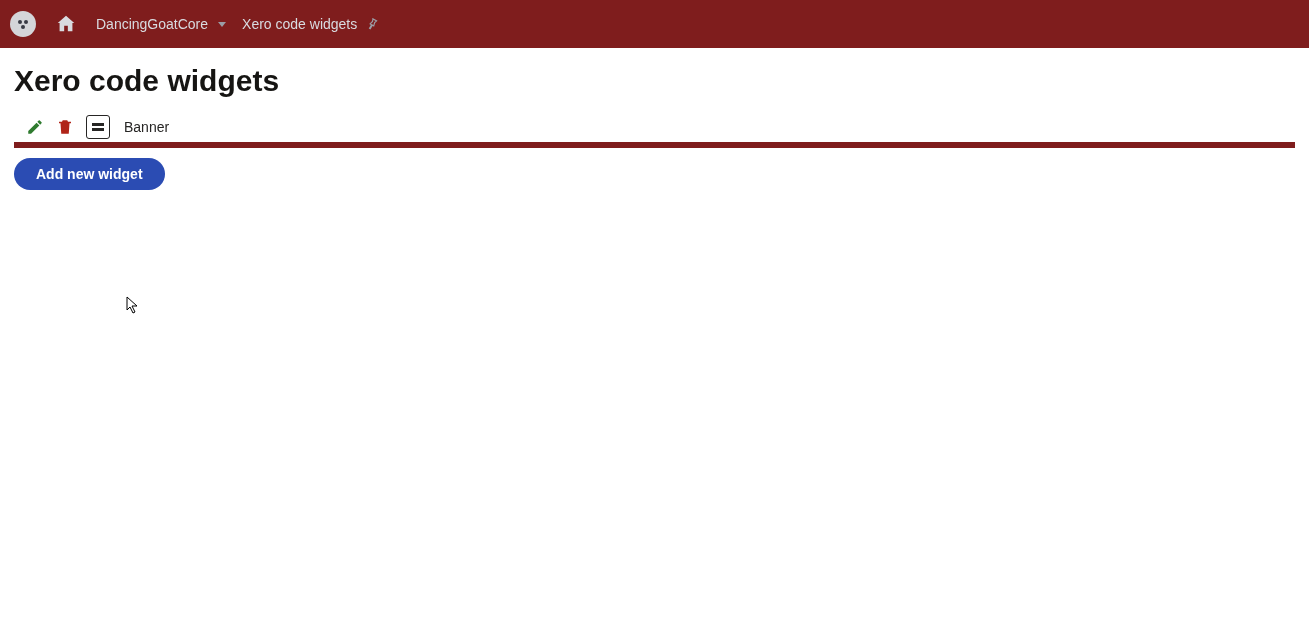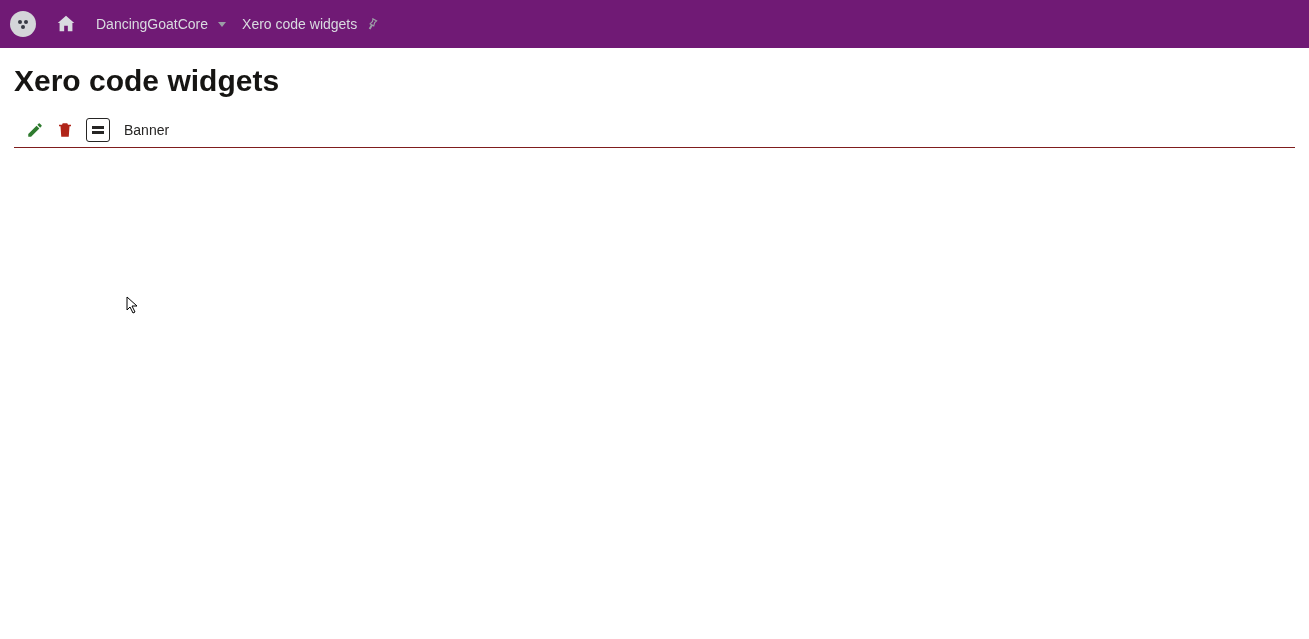--- a/index.html
+++ b/index.html
@@ -1,20 +1,20 @@
 <!DOCTYPE html>
 <html><head>
 <meta charset="utf-8">
 <style>
   * { box-sizing: border-box; margin: 0; padding: 0; }
   html, body { width: 1309px; height: 639px; font-family: "Segoe UI", Arial, sans-serif; background: #fff; color: #262524; }
   
   .topbar {
     height: 48px;
-    background: #701a75;
+    background: #7f1d1d;
     display: flex;
     align-items: center;
     padding: 0 10px;
     gap: 16px;
     color: #d9dbe0;
   }
   .topbar .app-circle {
     width: 26px; height: 26px; border-radius: 50%;
     background: #d4d5d9;
     display: flex; align-items: center; justify-content: center;
@@ -47,21 +47,21 @@
     font-size: 30px;
     font-weight: 700;
     color: #161513;
     margin-bottom: 14px;
   }
   .widget-list { width: 100%; border-collapse: collapse; }
   .widget-row {
     display: flex;
     align-items: center;
     height: 36px;
-    border-bottom: 1px solid #7f1d1d;
+    border-bottom: 6px solid #7f1d1d;
     padding-left: 6px;
   }
   .row-btn {
     width: 30px; height: 30px;
     display: flex; align-items: center; justify-content: center;
     cursor: pointer;
   }
   .row-btn.edit { color: #2f7b2f; }
   .row-btn.delete { color: #b02418; }
   .type-icon-box {
@@ -149,17 +149,18 @@
           <rect x="1" y="3" width="12" height="3" fill="#262524"></rect>
           <rect x="1" y="8" width="12" height="3" fill="#262524"></rect>
         </svg>
       </div>
       <div class="widget-name">Banner</div>
     </div>
 
 
   </div>
 
+  <button class="add-btn">Add new widget</button>
 </div>
 
 <svg class="fake-cursor" width="14" height="18" viewBox="0 0 14 18">
   <path d="M1 1 L1 14 L4 11 L7 17 L9 16 L6 10 L11 10 Z" fill="#fff" stroke="#000" stroke-width="1"></path>
 </svg>
 
 </body></html>

